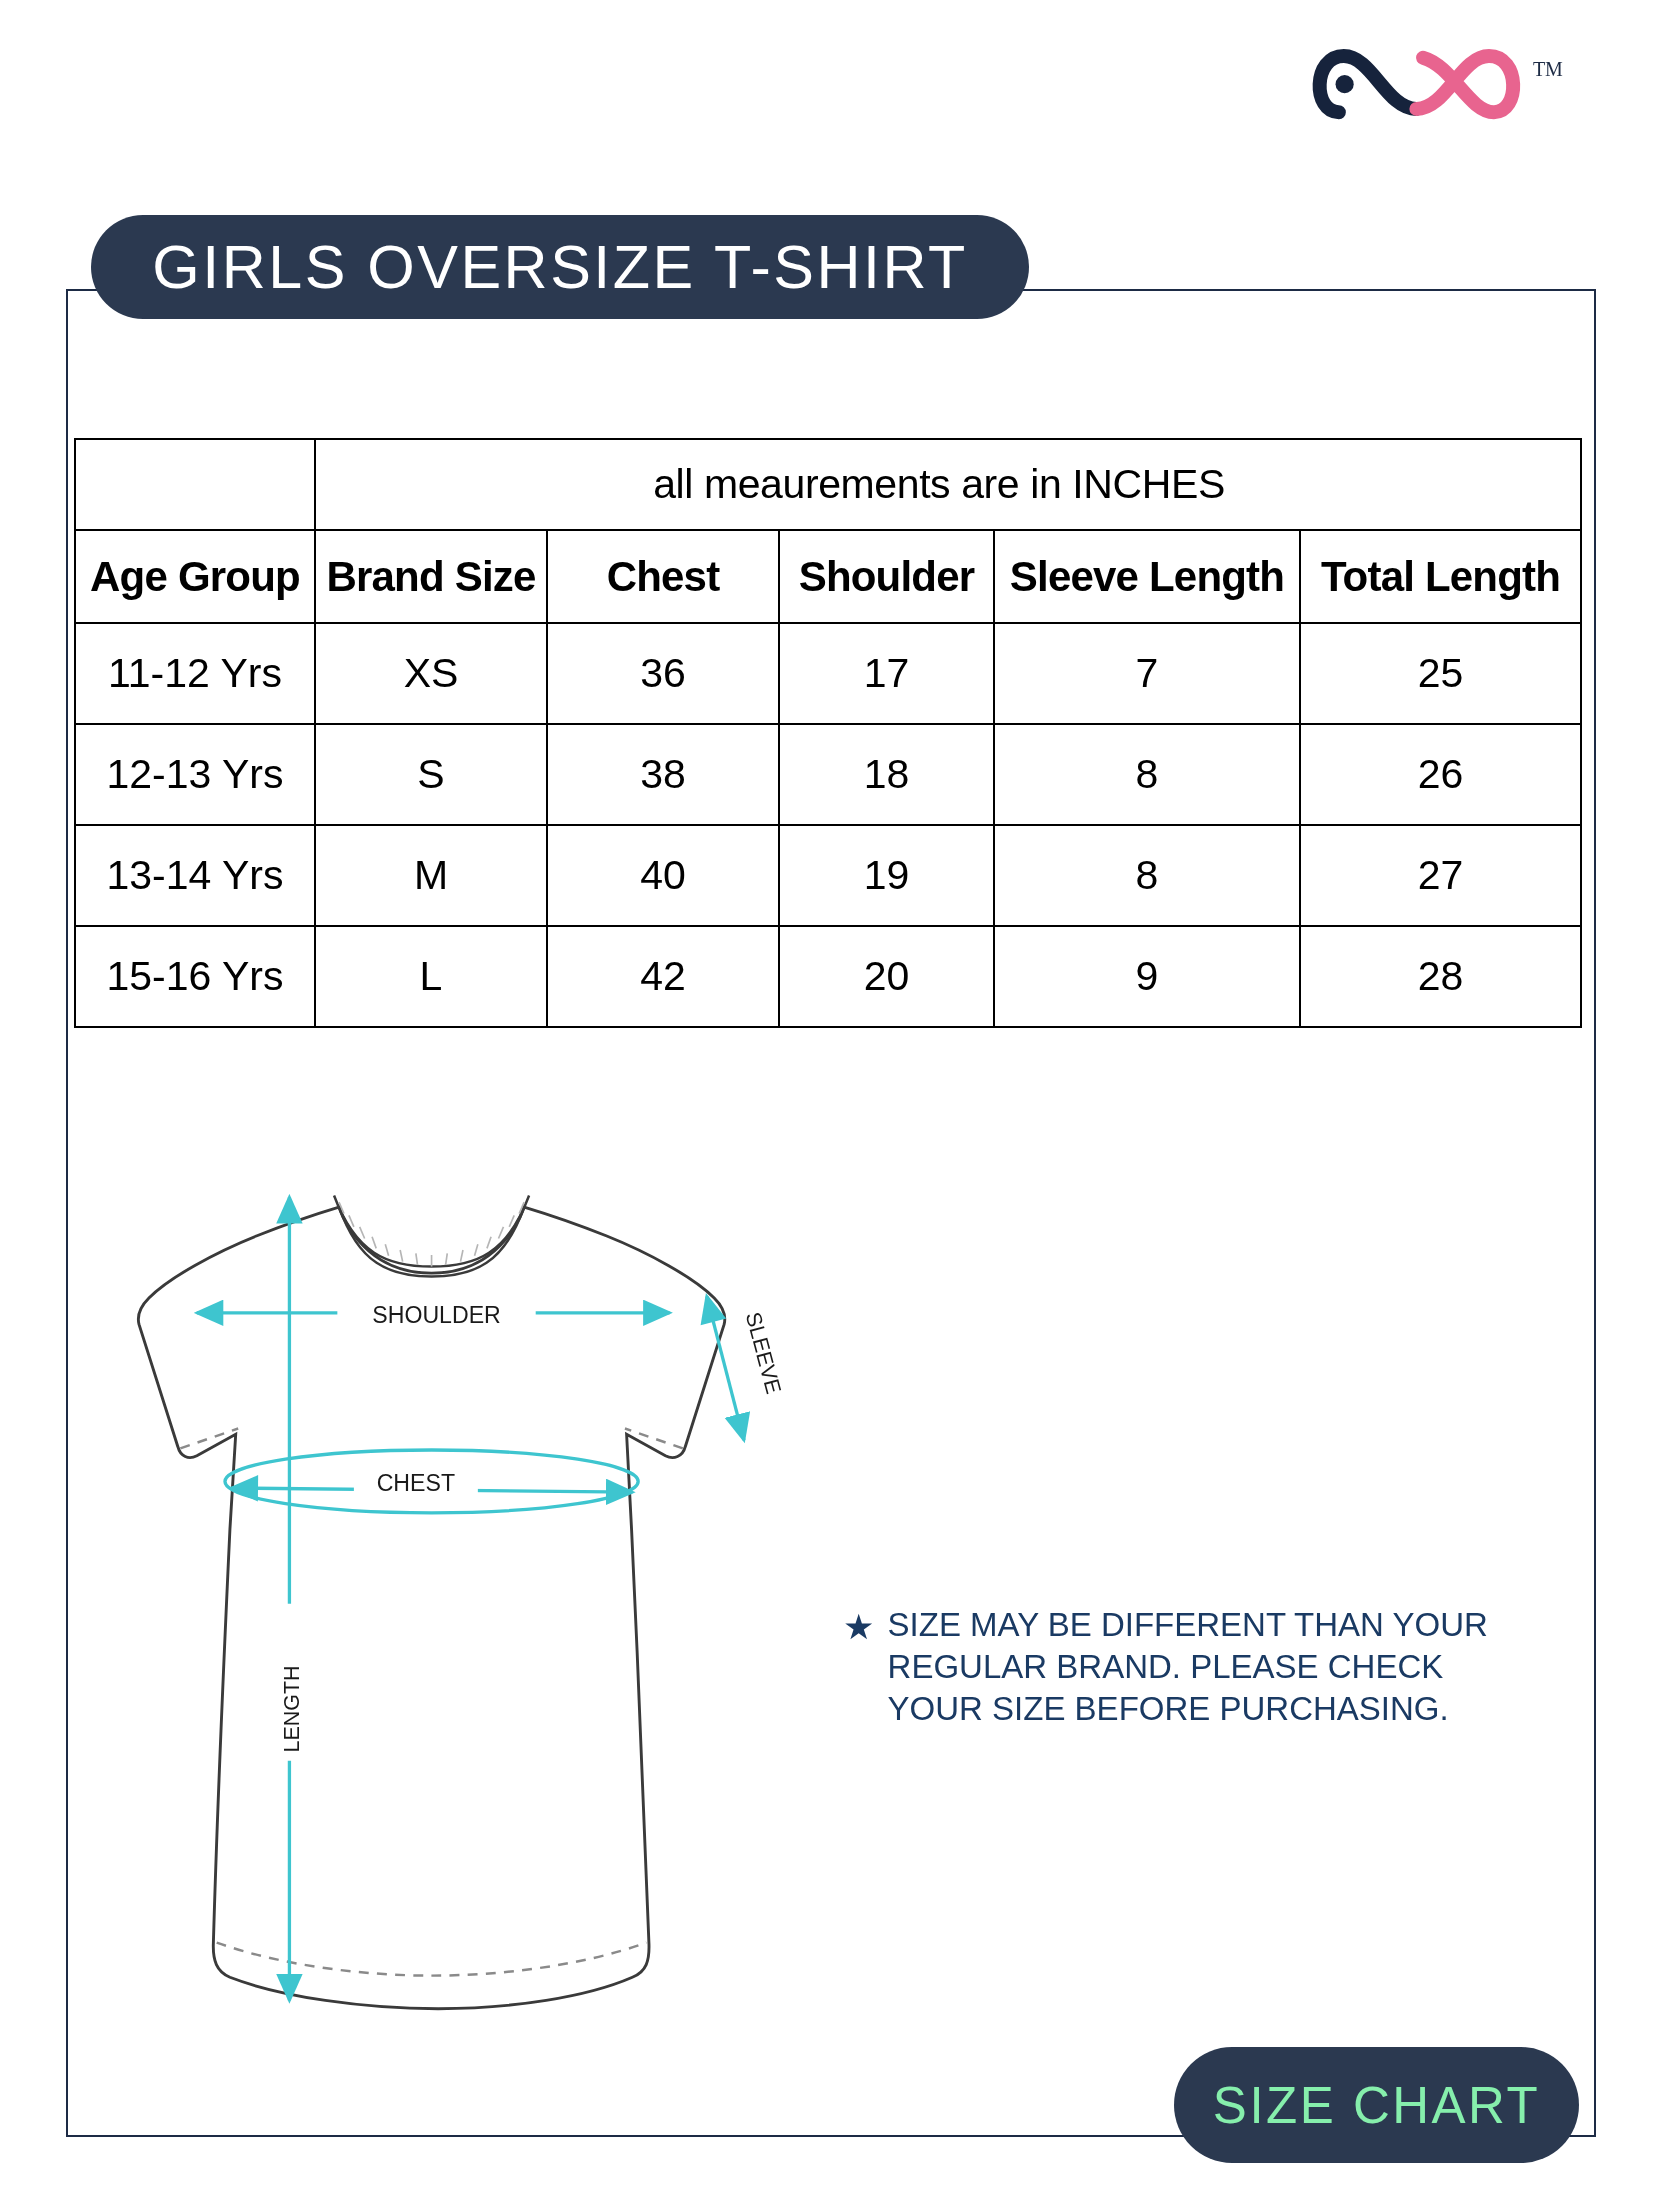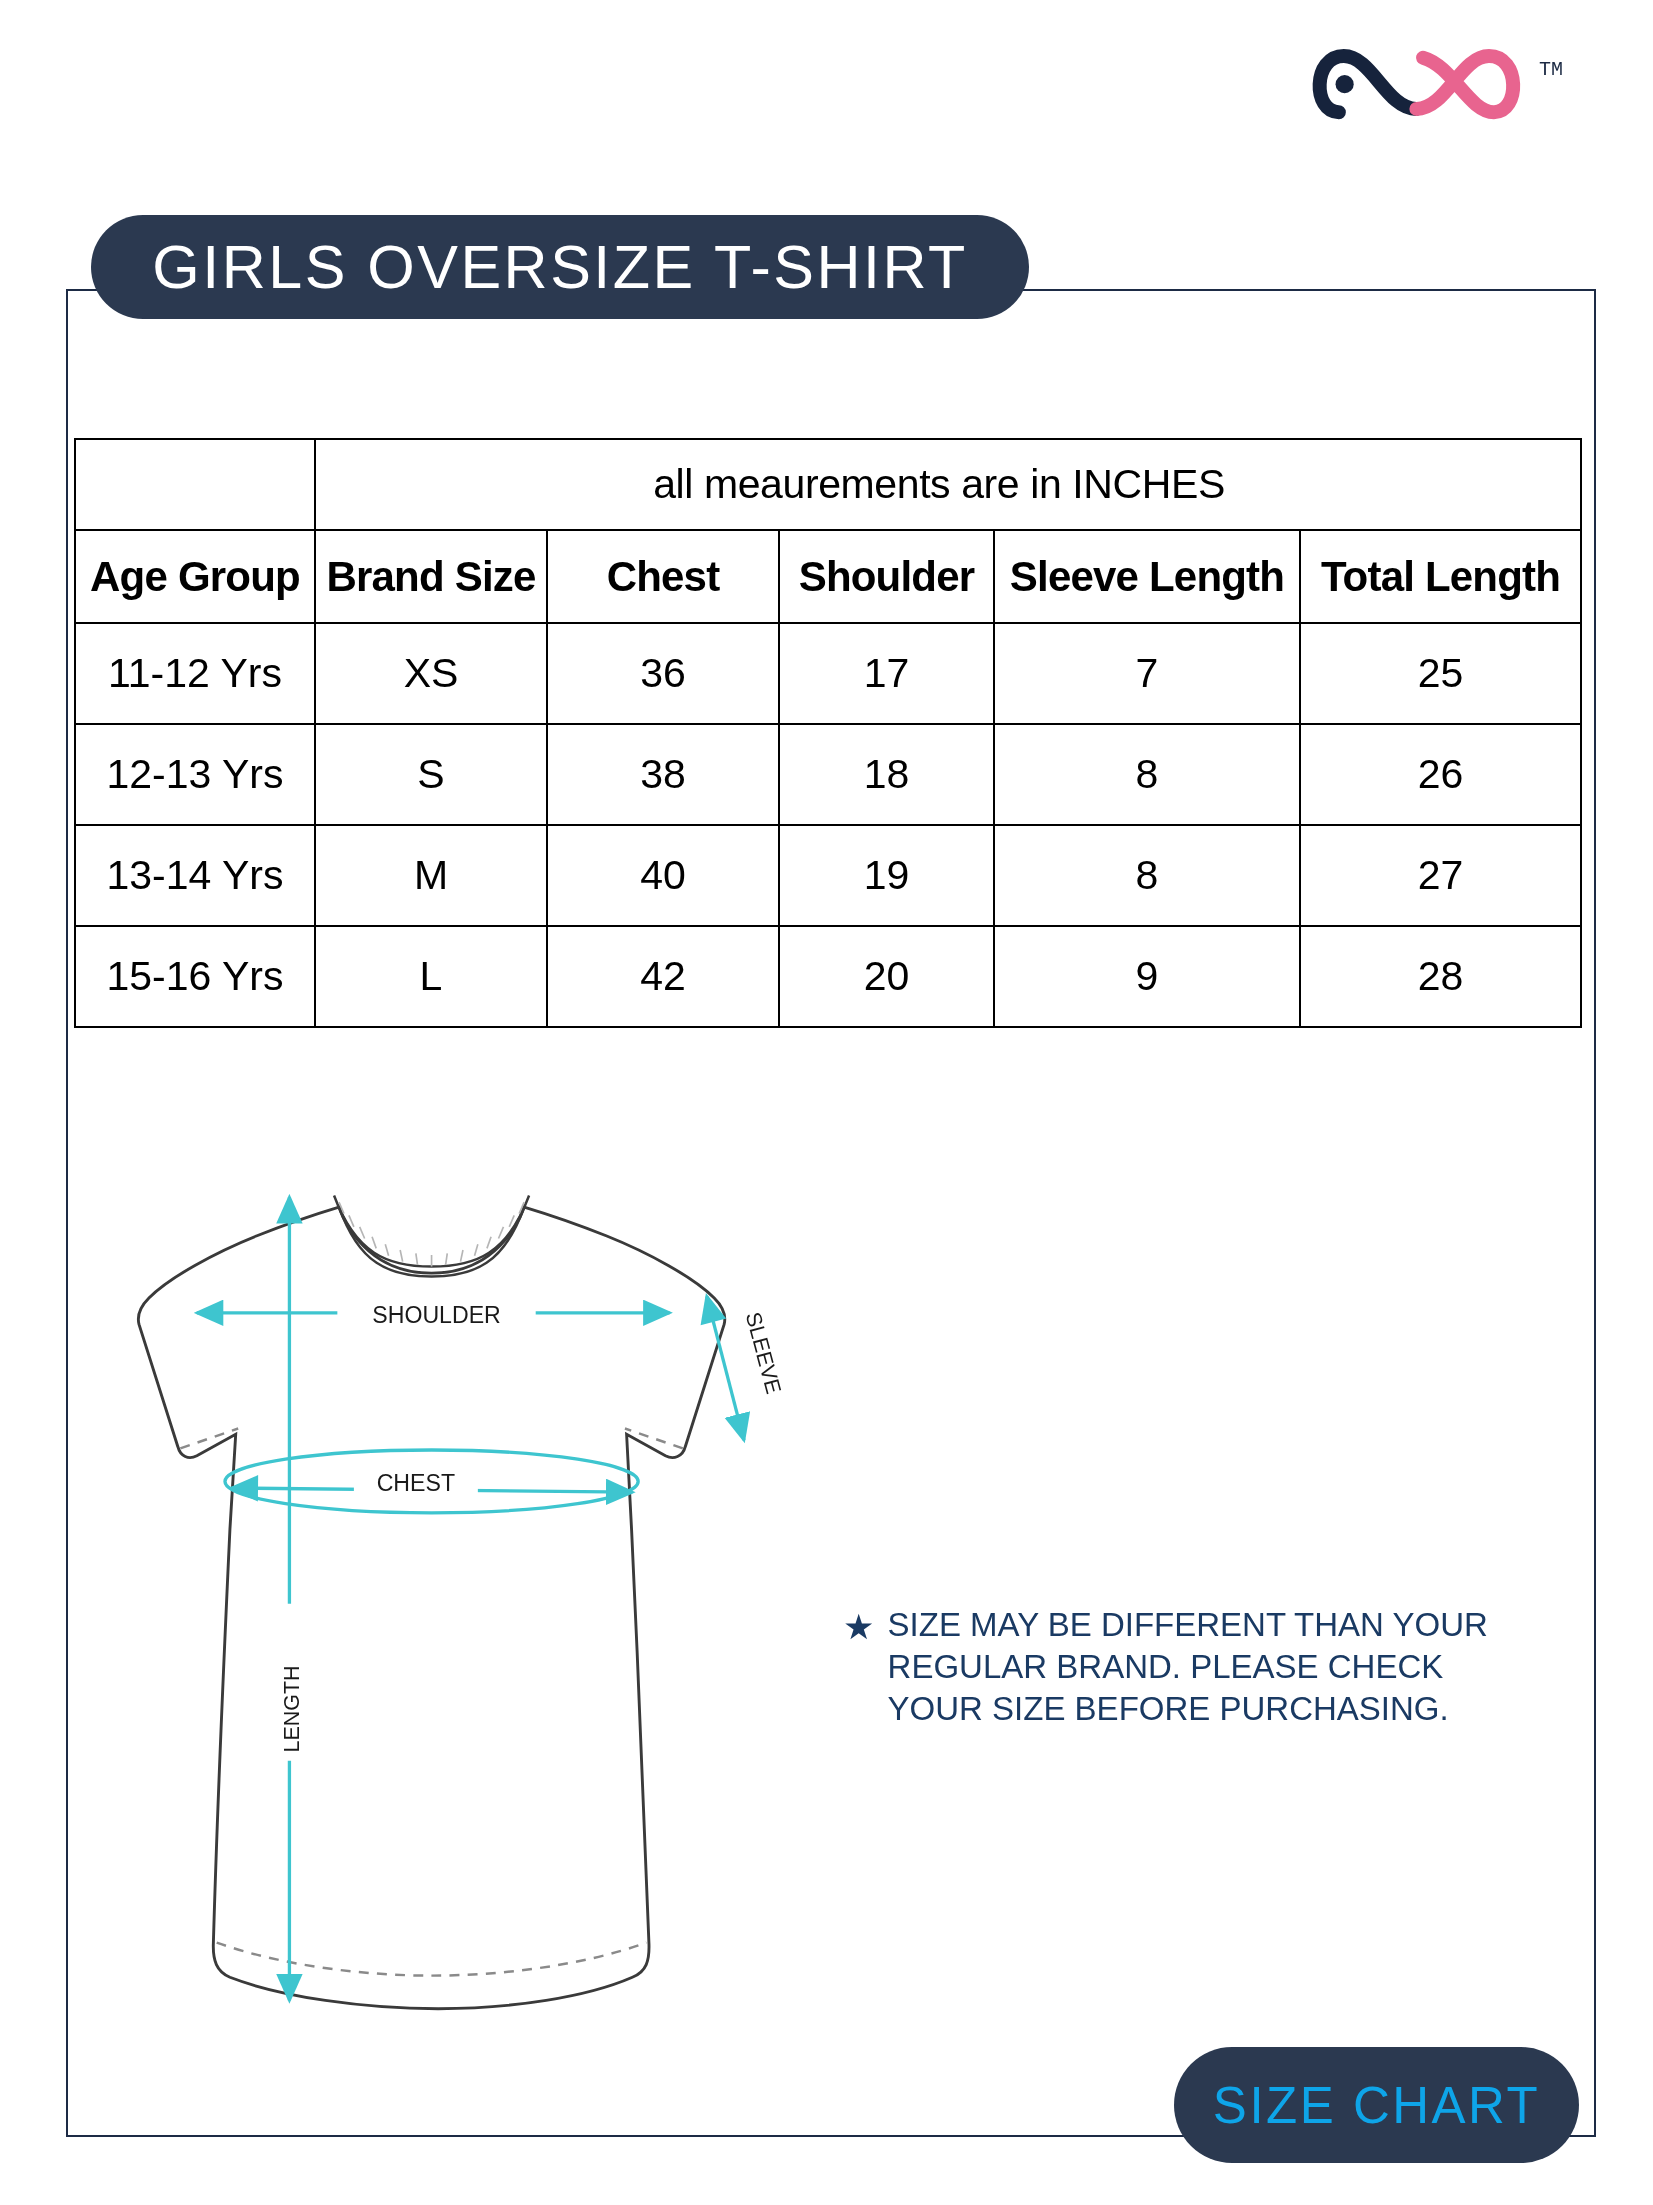--- a/index.html
+++ b/index.html
@@ -30,21 +30,21 @@
     left: 87px;
     width: 232px;
     height: 99px;
   }
   #brand .tm {
     position: absolute;
     top: 25px;
     right: 4.1px;
     font-size: 20px;
     color: #1d2b45;
-    font-family: Liberation Mono, monospace;
+    font-family: Liberation Serif, serif;
   }
   #brand .wordmark {
     position: absolute;
     top: 99px;
     left: 0;
     width: 347px;
     text-align: center;
     font-family: "Liberation Serif", serif;
     font-style: italic;
     font-size: 51px;
@@ -95,21 +95,21 @@
     width: 405px;
     height: 116px;
     background: #2b3950;
     border-radius: 58px;
     display: flex;
     align-items: center;
     justify-content: center;
     z-index: 5;
   }
   #chart-pill .chart-text {
-    color: #0ea5e9;
+    color: #86efac;
     font-size: 51px;
     letter-spacing: 2.5px;
     font-family: "Liberation Sans", sans-serif;
     white-space: nowrap;
   }
 
   
   #size-table-wrap {
     position: absolute;
     left: 74px;

